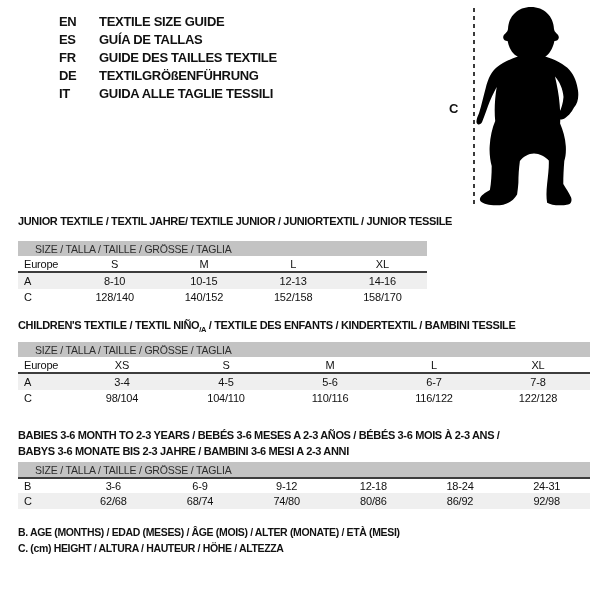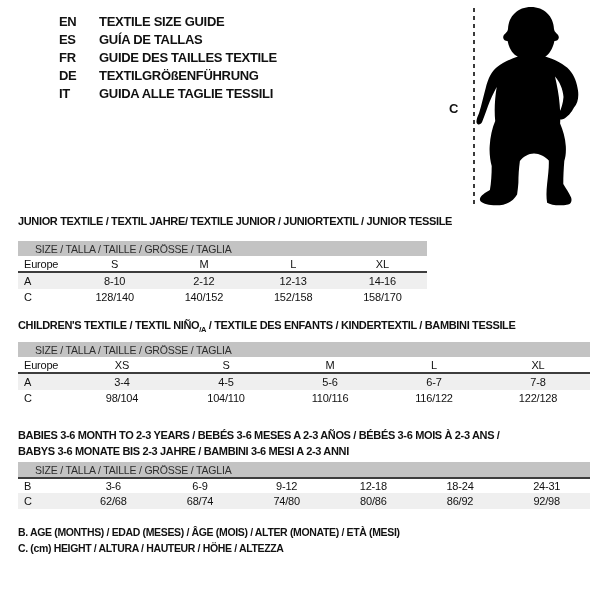--- a/index.html
+++ b/index.html
@@ -134,21 +134,21 @@
     <div class="trow first">
       <span class="lbl">Europe</span>
       <span class="val">S</span>
       <span class="val">M</span>
       <span class="val">L</span>
       <span class="val">XL</span>
     </div>
     <div class="trow alt">
       <span class="lbl">A</span>
       <span class="val">8-10</span>
-      <span class="val">2-12</span>
+      <span class="val">10-15</span>
       <span class="val">12-13</span>
       <span class="val">14-16</span>
     </div>
     <div class="trow">
       <span class="lbl">C</span>
       <span class="val">128/140</span>
       <span class="val">140/152</span>
       <span class="val">152/158</span>
       <span class="val">158/170</span>
     </div>

